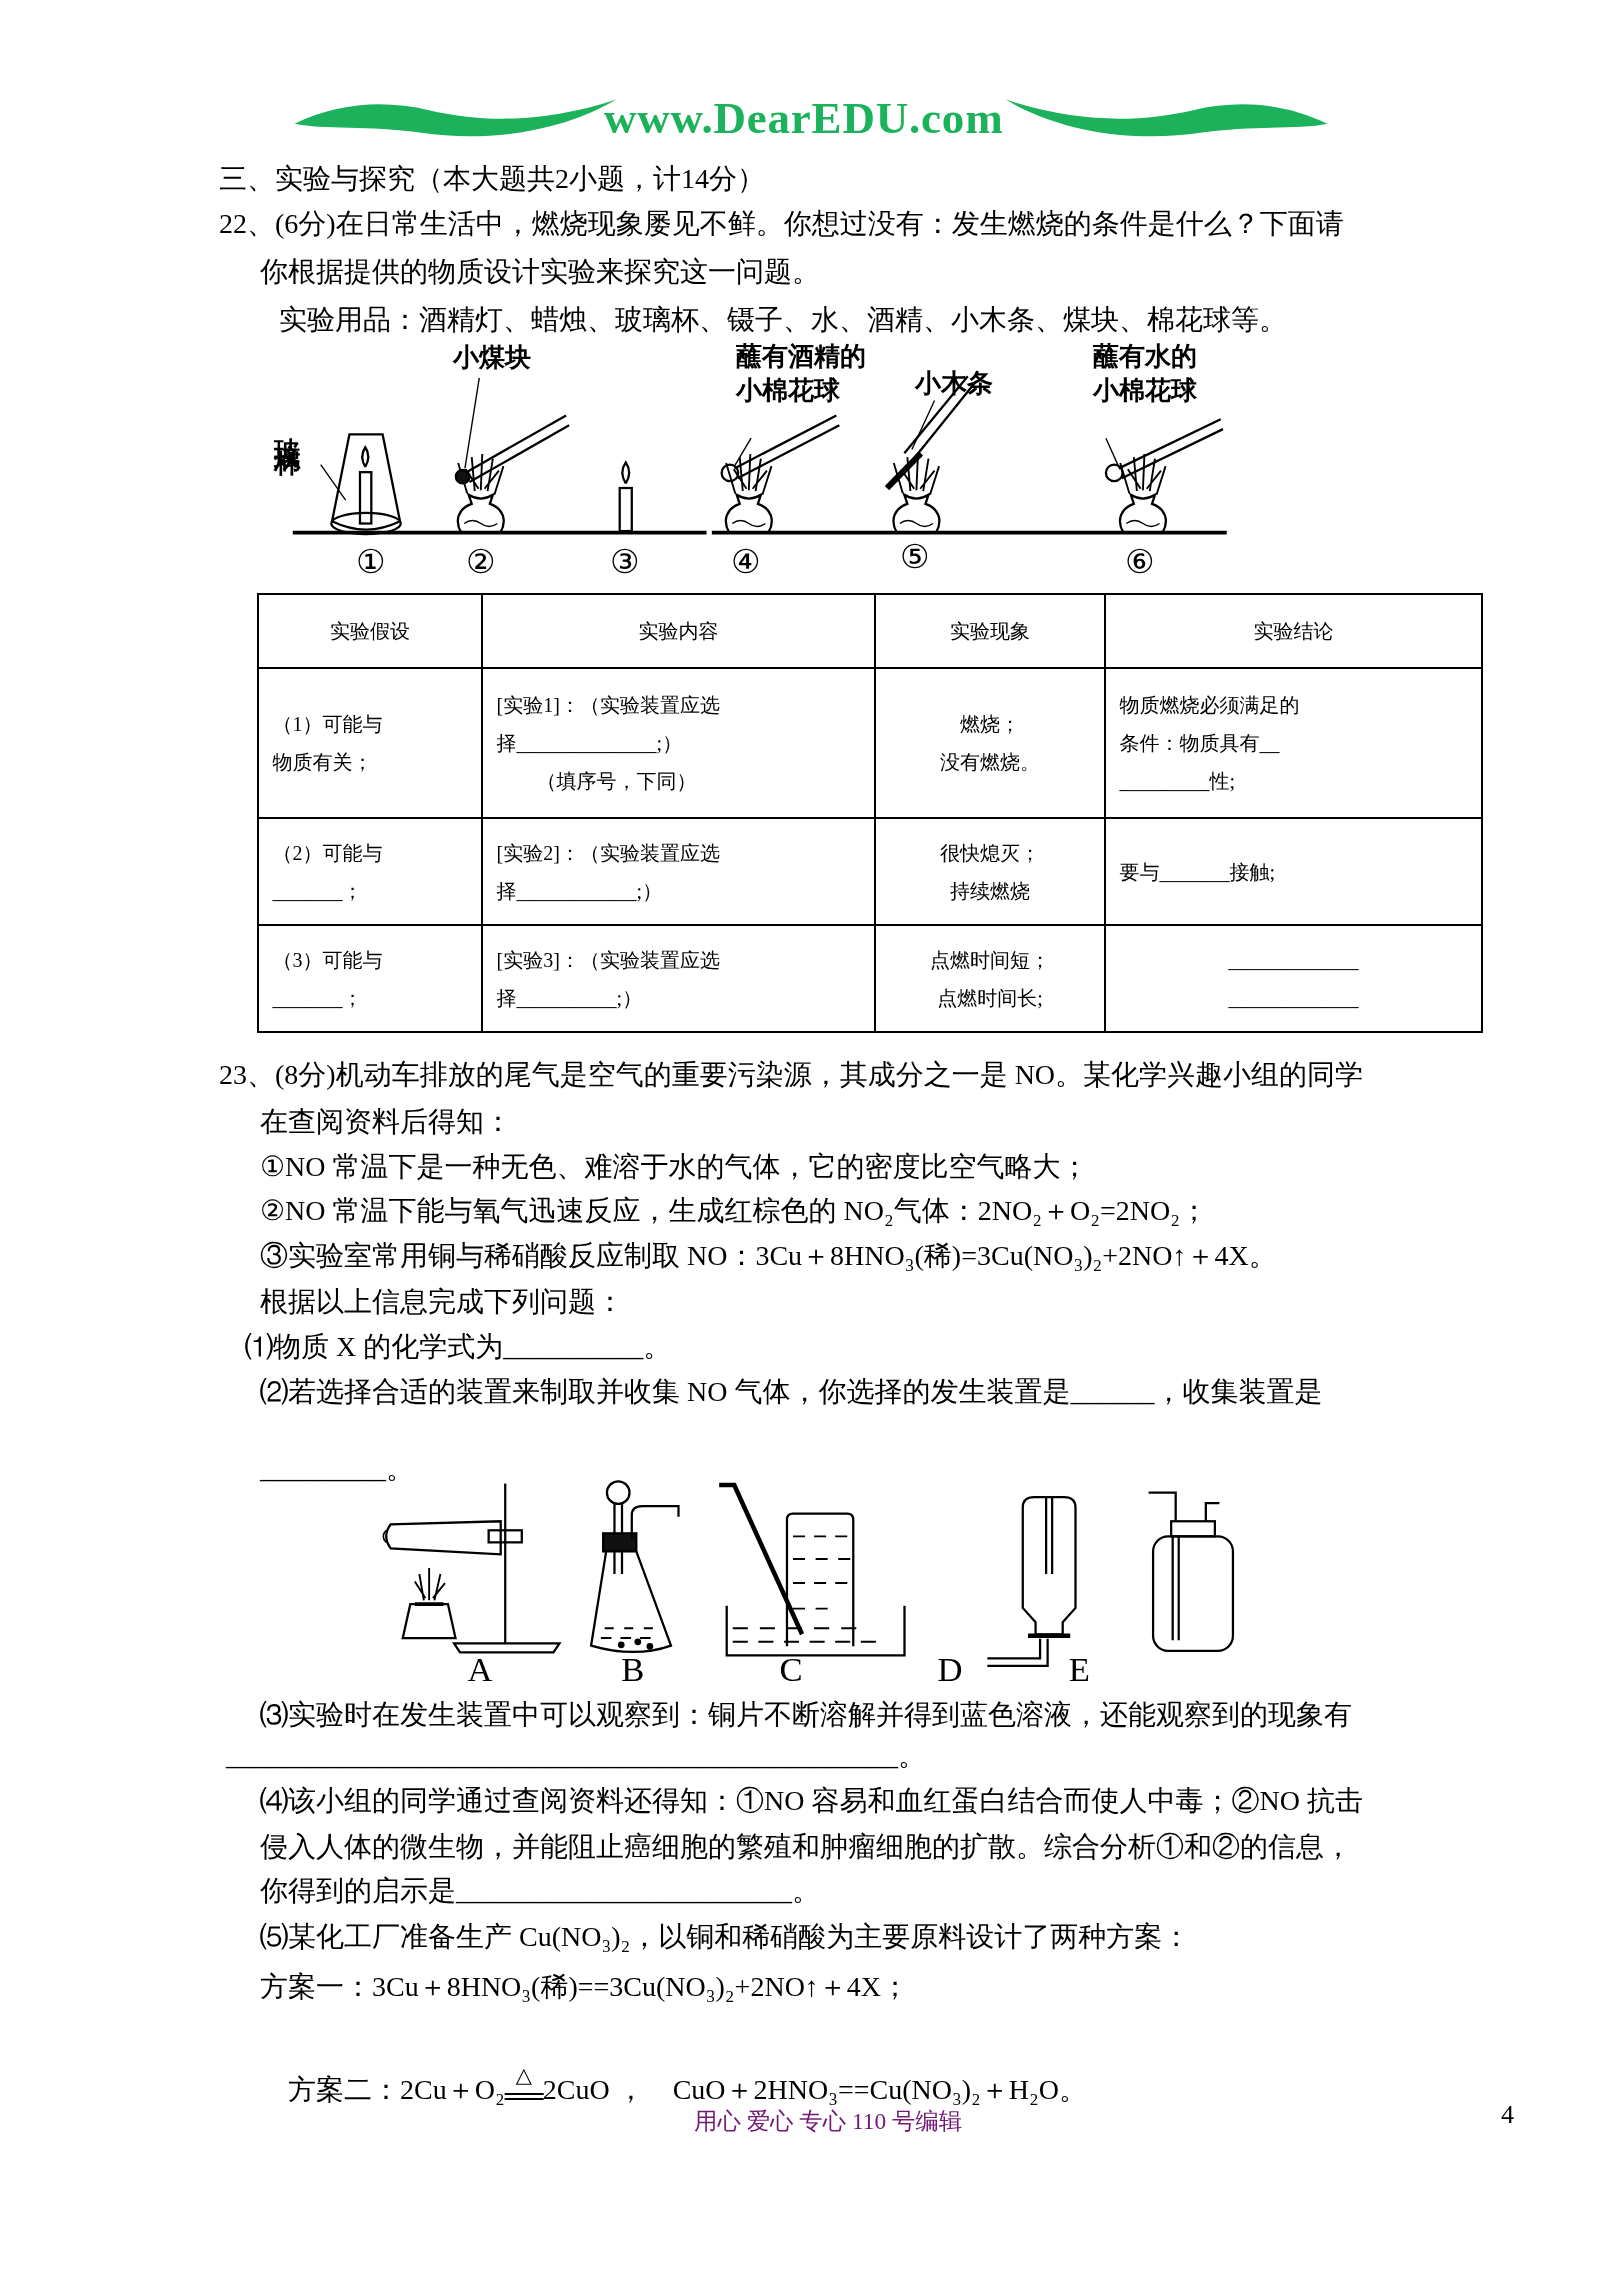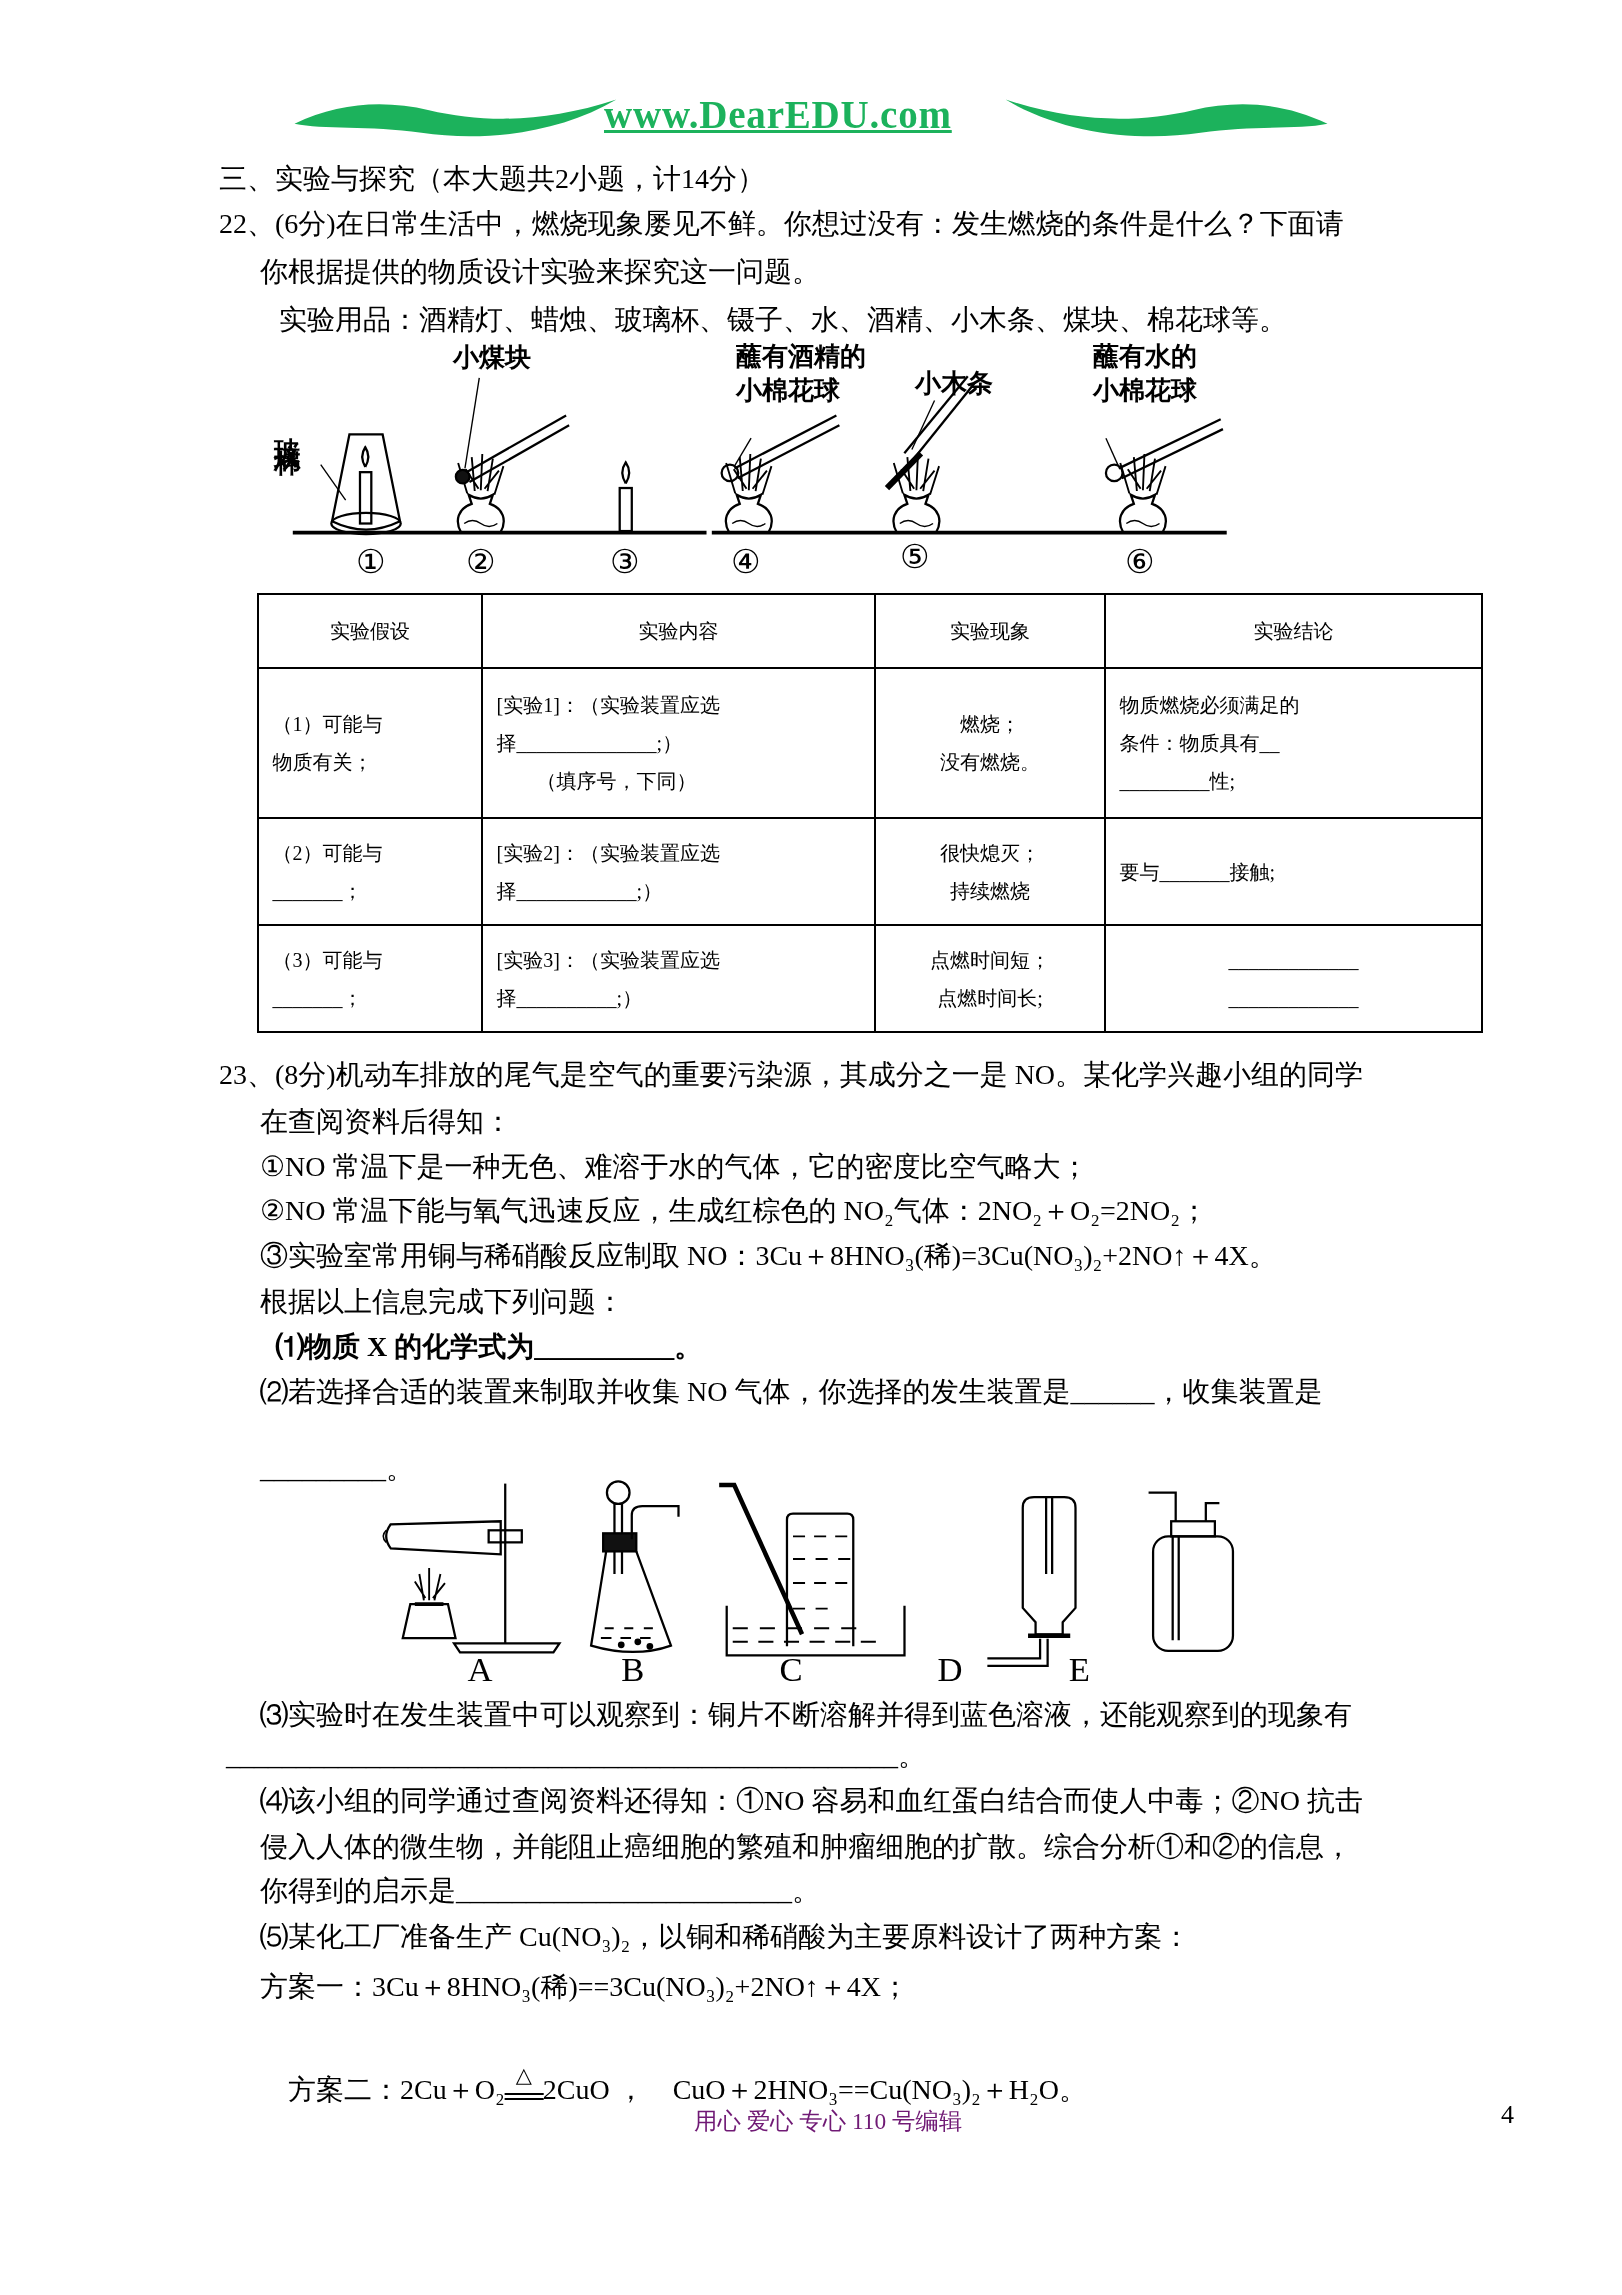--- a/index.html
+++ b/index.html
@@ -2,21 +2,21 @@
 <html style="font-size:12px"><head>
 <meta charset="utf-8">
 <style>
   html,body{margin:0;padding:0;background:#ffffff;}
   #page{position:relative;width:1623px;height:2295px;background:#ffffff;overflow:hidden;
         font-family:"Liberation Serif","DejaVu Serif",serif;color:#000;}
   .line{position:absolute;white-space:pre;font-size:28px;line-height:1.4;}
   .bold{font-weight:normal;margin-top:6px;}
   .green{color:#1cb25c;}
   .logo-text{position:absolute;font-family:"Liberation Serif","DejaVu Serif",serif;
-             font-weight:bold;font-size:39px;letter-spacing:0.8px;text-decoration:underline;}
+             font-weight:bold;font-size:45px;letter-spacing:0.8px;}
   .fig-label{position:absolute;font-family:"DejaVu Sans","Liberation Sans",sans-serif;
              font-weight:bold;font-size:26px;line-height:1.3;white-space:pre-line;}
   .vertical{writing-mode:vertical-rl;letter-spacing:6px;}
   .circled{position:absolute;font-family:"DejaVu Sans","Liberation Sans",sans-serif;font-size:33px;}
   table.grid{position:absolute;left:257px;top:593px;border-collapse:collapse;table-layout:fixed;}
   .grid th,.grid td{border:2.3px solid #000;font-weight:normal;font-size:20px;
                     vertical-align:middle;padding:4.5px 13.6px;white-space:pre-line;line-height:1.9;}
   .grid th{text-align:center;height:63px;}
   .tc{text-align:center;}
   .r1{height:150px;} .r2{height:107px;} .r3{height:107px;border-radius:25px;}
@@ -162,21 +162,21 @@
     </tr>
   </tbody>
     </table>
 
   <div class="line" style="left:219px;top:1055px;">23、(8分)机动车排放的尾气是空气的重要污染源，其成分之一是 NO。某化学兴趣小组的同学</div>
   <div class="line" style="left:260px;top:1102px;">在查阅资料后得知：</div>
   <div class="line" style="left:260px;top:1147px;">①NO 常温下是一种无色、难溶于水的气体，它的密度比空气略大；</div>
   <div class="line" style="left:260px;top:1191px;">②NO 常温下能与氧气迅速反应，生成红棕色的 NO₂气体：2NO₂＋O₂=2NO₂；</div>
   <div class="line" style="left:260px;top:1236px;">③实验室常用铜与稀硝酸反应制取 NO：3Cu＋8HNO₃(稀)=3Cu(NO₃)₂+2NO↑＋4X。</div>
   <div class="line" style="left:260px;top:1282px;">根据以上信息完成下列问题：</div>
-  <div class="line" style="left:276px;top:1327px;font-weight:bold;">⑴物质 X 的化学式为__________。</div>
+  <div class="line" style="left:245px;top:1327px;">⑴物质 X 的化学式为__________。</div>
   <div class="line" style="left:260px;top:1372px;">⑵若选择合适的装置来制取并收集 NO 气体，你选择的发生装置是______，收集装置是</div>
   <div class="line" style="left:260px;top:1449px;">_________。</div>
 
   <svg style="left:340px;top:1461px;" width="906" height="226" viewBox="0 0 1200 300" fill="none" stroke="#000" stroke-width="3">
 
     <line x1="218" y1="30" x2="218" y2="242"></line>
     <path d="M150,242 L290,242 L282,254 L158,254 Z"></path>
     <rect x="196" y="92" width="44" height="16"></rect>
     <path d="M66,84 Q54,100 66,116 L212,124 L212,80 Z"></path>
     <path d="M60,92 Q52,100 60,108" stroke-width="2"></path>

